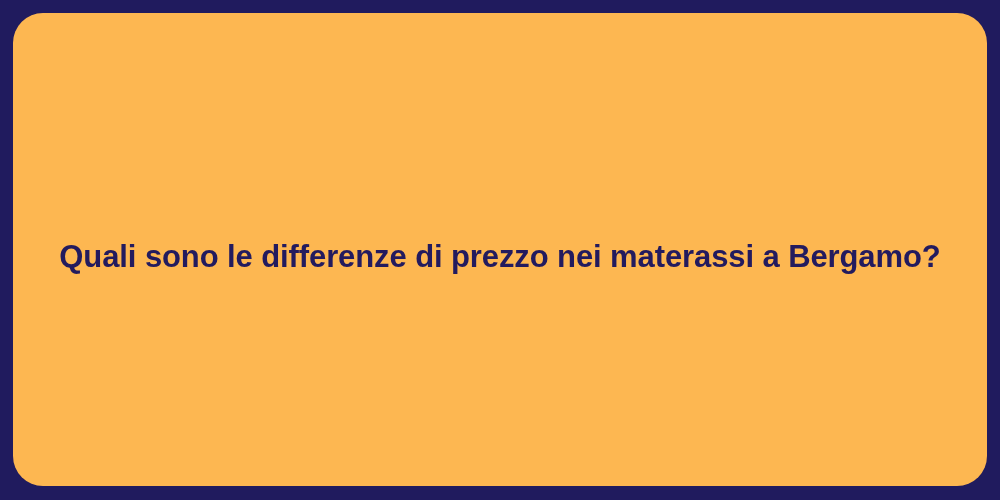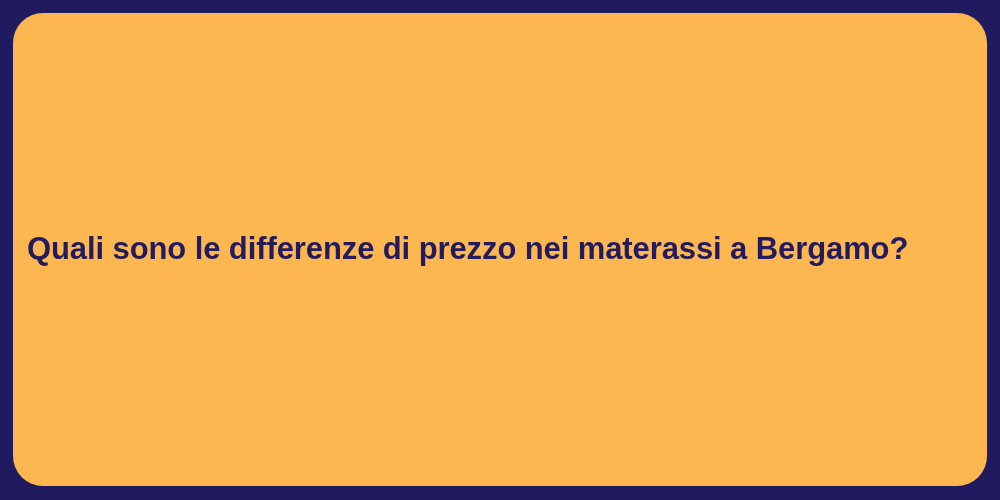--- a/index.html
+++ b/index.html
@@ -33,23 +33,23 @@
     background: #fdb751;
     border-radius: 30px;
     overflow: hidden;
   }
 
   
   #headline-block {
     position: absolute;
     left: 0;
     right: 0;
-    top: 216px;
-    text-align: left;
-    padding: 0 14px;
+    top: 224px;
+    text-align: center;
+    padding: 0 28px;
     box-sizing: border-box;
   }
 
   #headline {
     margin: 0;
     font-family: "Liberation Sans", sans-serif;
     font-size: 31px;
     line-height: 40px;
     font-weight: bold;
     letter-spacing: -0.1px;

